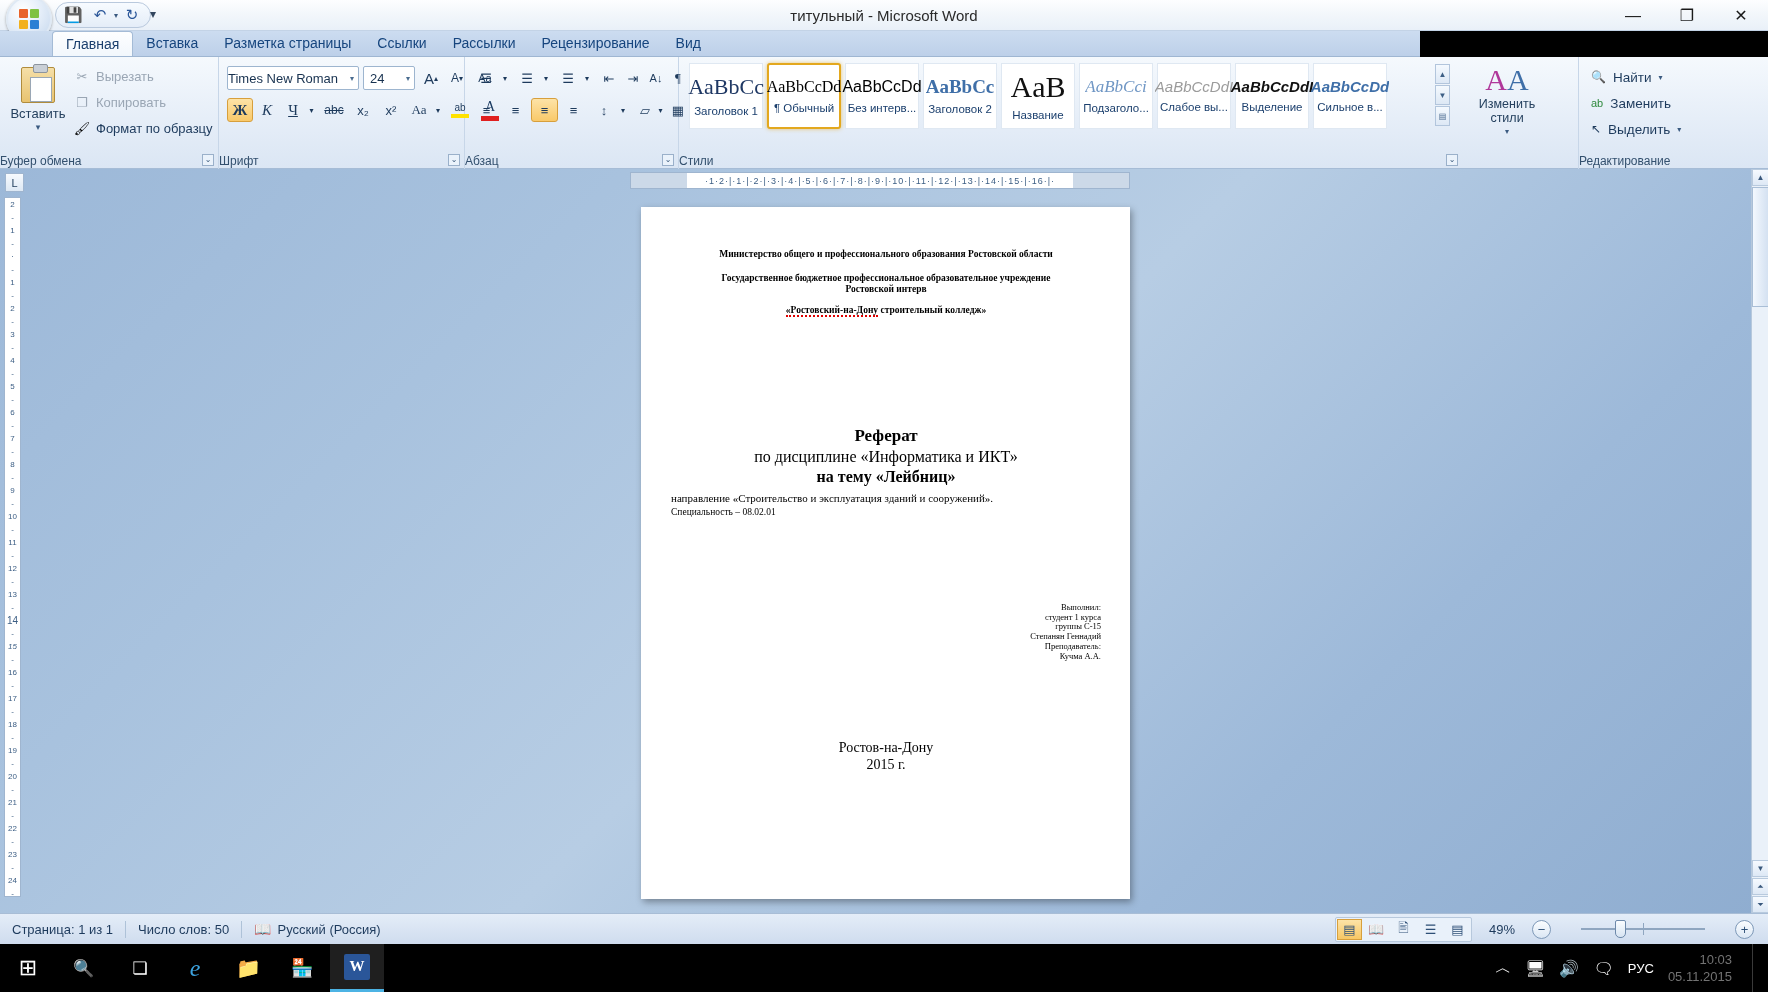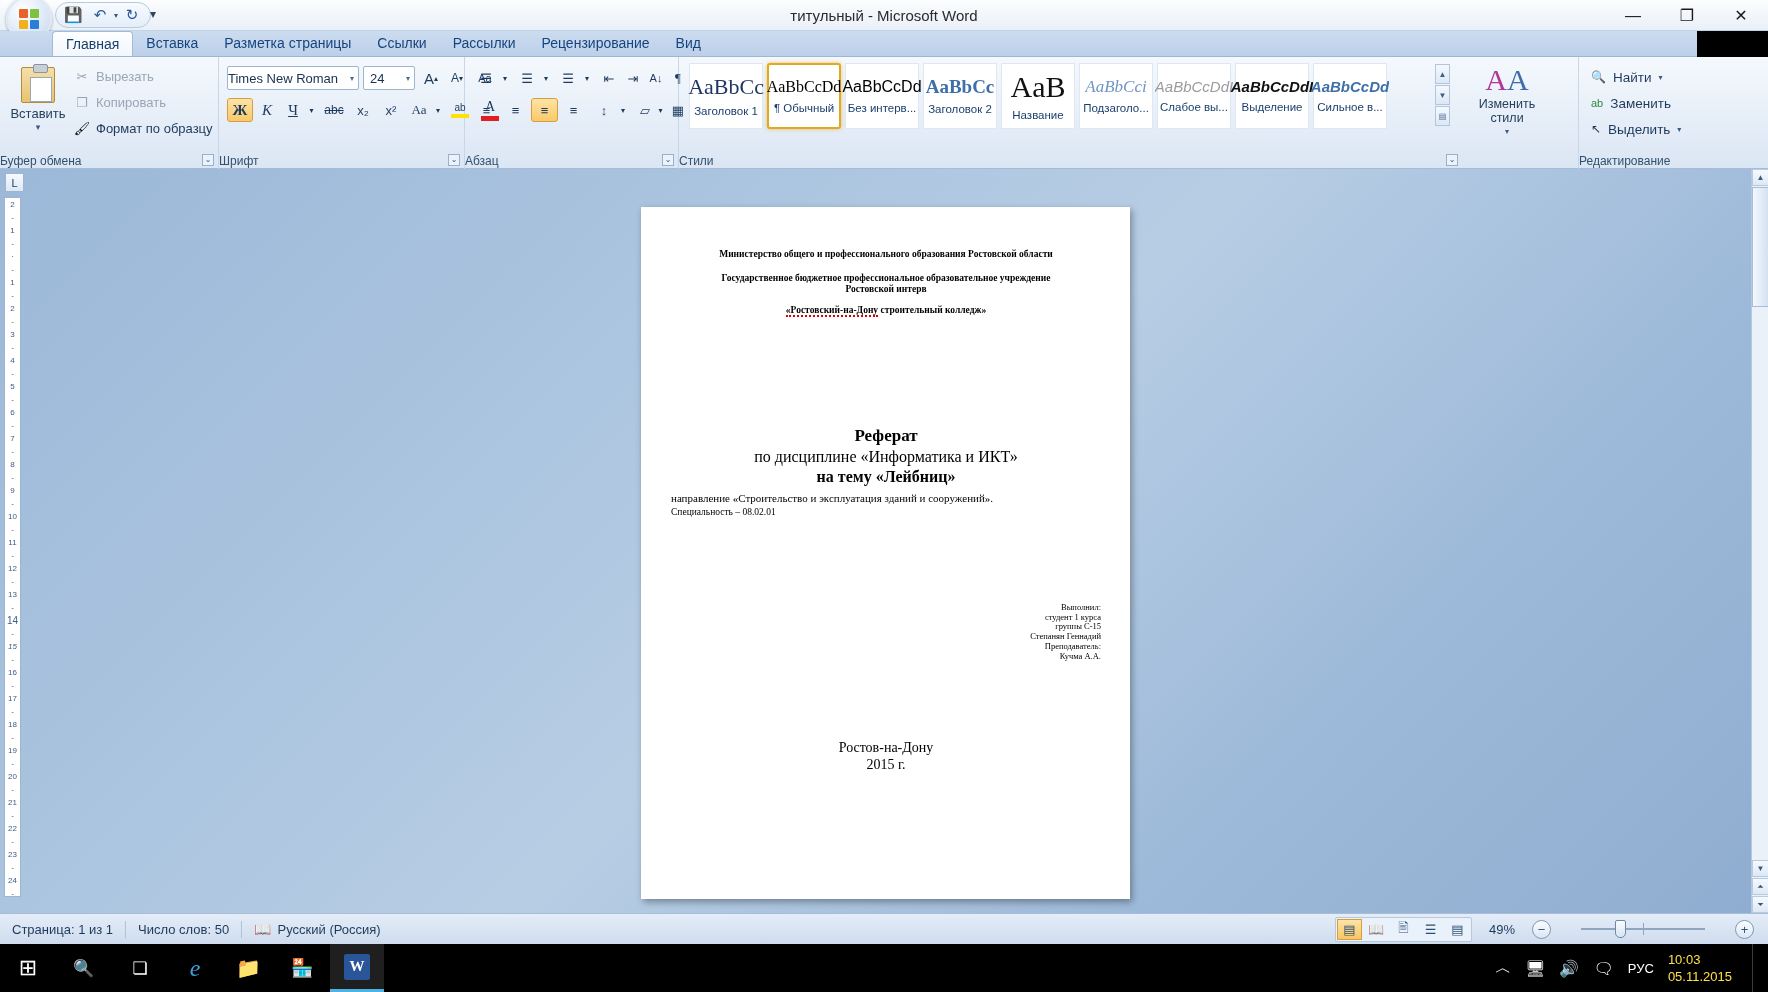--- a/index.html
+++ b/index.html
@@ -49,21 +49,21 @@
   .orb-grid i { display:block; border-radius: 1px; }
 
   .winbtns { position: absolute; right: 0; top: 0; height: 31px; display: flex; }
   .winbtn {
     width: 54px; height: 31px; display: flex; align-items: center; justify-content: center;
     font-size: 16px; color: #1a1a1a;
   }
 
   
   .ribbon-tabs {
-    position: absolute; left: 0; top: 31px; width: 1697px; height: 26px;
+    position: absolute; left: 0; top: 31px; width: 1420px; height: 26px;
     background: linear-gradient(to bottom, #ccdcf0 0%, #bdd0e9 100%);
     border-bottom: 1px solid #9fb6d2;
     padding-left: 52px;
     display: flex; align-items: flex-end;
   }
   .rtab {
     height: 25px; line-height: 25px; padding: 0 13px;
     font-size: 14px; color: #16457e; white-space: nowrap;
   }
   .rtab.active {
@@ -232,21 +232,21 @@
   
   .taskbar {
     position: absolute; left: 0; top: 944px; width: 1768px; height: 48px;
     background: #000; display: flex; align-items: center;
   }
   .tb-btn { width: 56px; height: 48px; display: flex; align-items: center; justify-content: center; }
   .tb-app { width: 54px; height: 48px; display: flex; align-items: center; justify-content: center; position: relative; }
   .tb-app.active { background: #1f1f1f; border-bottom: 3px solid #4cb3e4; }
   .tray { margin-left: auto; display: flex; align-items: center; gap: 14px; padding-right: 8px; color: #fff; }
   .tray-ico { font-size: 16px; color: #fff; display:flex; align-items:center; }
-  .clock { color: #fde047; font-size: 13px; line-height: 17px; text-align: left; padding-right: 6px;}
+  .clock { color: #737373; font-size: 13px; line-height: 17px; text-align: right; padding-right: 6px;}
   .showdesk { width: 8px; height: 48px; border-left: 1px solid #3a3a3a; }
 
   
   .vscroll {
     position: absolute; right: 0; top: 169px; width: 17px; height: 744px;
     background: #eaf1f9; border-left: 1px solid #b6c8dc;
   }
   .vs-btn { width: 17px; height: 17px; display:flex; align-items:center; justify-content:center;
             font-size: 8px; color: #39587c; background: linear-gradient(to bottom,#f6faff,#dde8f5); border:1px solid #b8cade; }
   .vs-thumb { position: absolute; left: 0; top: 18px; width: 17px; height: 120px;
@@ -520,20 +520,25 @@
         <span style="font-size:8px;color:#3a5a80">▾</span>
       </div>
       <div class="grp-label">Редактирование</div>
     </div>
   </div>
 
   <div class="docarea">
 
     <div class="tabsel">L</div>
 
+    <div class="ruler-h">
+      <div class="shade" style="left:0;width:56px;"></div>
+      <div class="shade" style="right:0;width:56px;"></div>
+      <span style="position:relative;z-index:2;">·1·2·|·1·|·2·|·3·|·4·|·5·|·6·|·7·|·8·|·9·|·10·|·11·|·12·|·13·|·14·|·15·|·16·|·</span>
+    </div>
 
     <div class="ruler-v" id="vruler">
         <div style="height: 13px; line-height: 13px; font-size: 8px; color: rgb(60, 94, 132);">2</div>
         <div style="height: 13px; line-height: 13px; font-size: 8px; color: rgb(60, 94, 132);">-</div>
         <div style="height: 13px; line-height: 13px; font-size: 8px; color: rgb(60, 94, 132);">1</div>
         <div style="height: 13px; line-height: 13px; font-size: 8px; color: rgb(60, 94, 132);">-</div>
         <div style="height: 13px; line-height: 13px; font-size: 8px; color: rgb(60, 94, 132);">·</div>
         <div style="height: 13px; line-height: 13px; font-size: 8px; color: rgb(60, 94, 132);">-</div>
         <div style="height: 13px; line-height: 13px; font-size: 8px; color: rgb(60, 94, 132);">1</div>
         <div style="height: 13px; line-height: 13px; font-size: 8px; color: rgb(60, 94, 132);">-</div>

